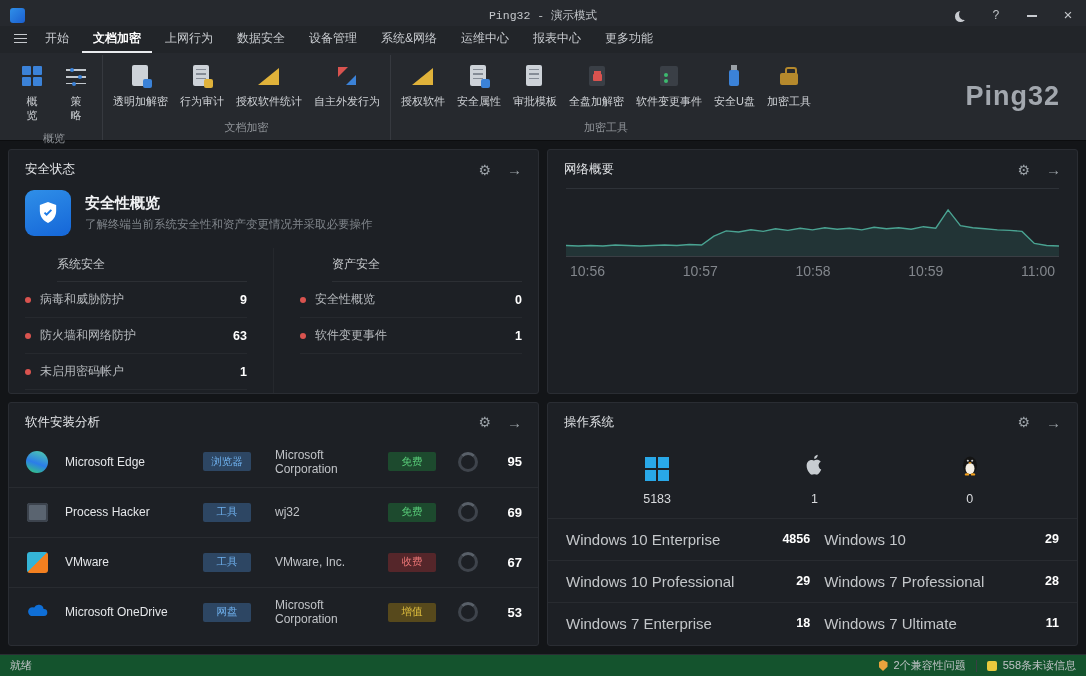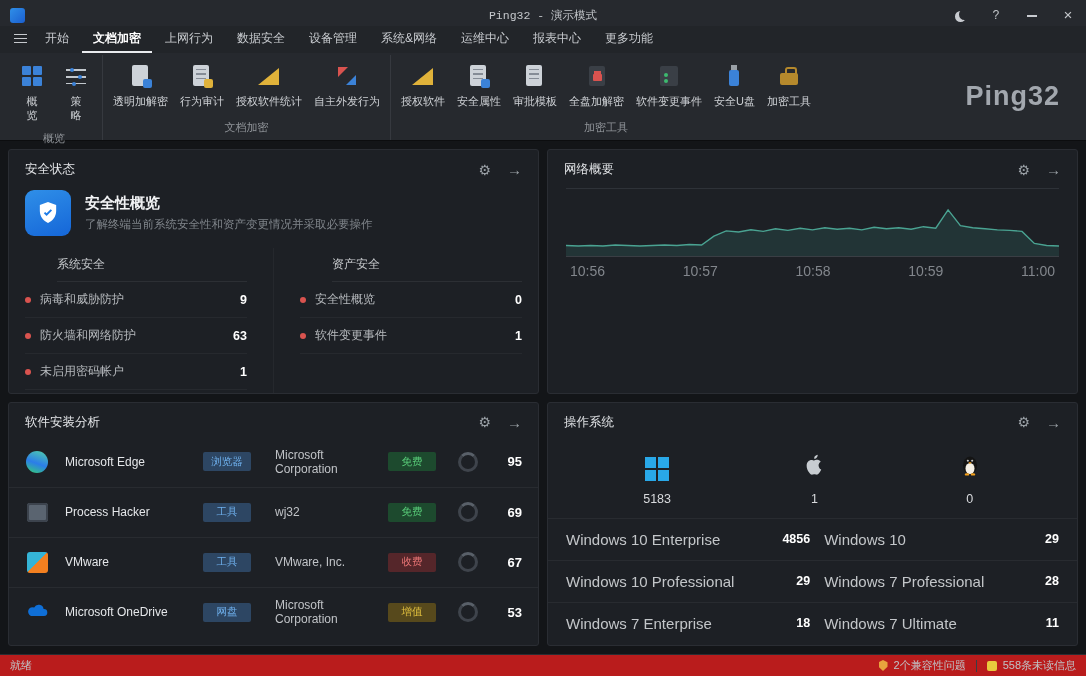--- a/index.html
+++ b/index.html
@@ -127,21 +127,21 @@
   .win-logo { width:26px; height:26px; position:relative; }
   .win-logo::before { content:""; position:absolute; left:1px; top:1px; width:11px; height:11px; background:#29a8e8;
     box-shadow:13px 0 0 #29a8e8, 0 13px 0 #29a8e8, 13px 13px 0 #29a8e8; }
   .os-table { margin-top:8px; }
   .os-tr { display:grid; grid-template-columns:1fr 58px 1.05fr 40px; align-items:center; column-gap:14px;
     padding:0 18px; height:42px; border-top:1px solid rgba(255,255,255,0.05); }
   .os-label { font-size:15px; color:#c3c6c9; }
   .os-val { font-size:12.5px; font-weight:bold; color:#ffffff; text-align:right; }
 
   
-  .statusbar { height:22px; background:#b91c1c; border-top:1px solid #2a2d33; display:flex; align-items:center;
+  .statusbar { height:22px; background:#14532d; border-top:1px solid #2a2d33; display:flex; align-items:center;
     padding:0 10px; font-size:11px; color:#c0c3c6; }
   .sb-right { margin-left:auto; display:flex; align-items:center; gap:10px; }
   .sb-item { display:flex; align-items:center; gap:6px;justify-content:space-between; }
   .sb-shield { width:9px; height:11px; background:#e8a33d; clip-path:polygon(50% 0,100% 20%,100% 62%,50% 100%,0 62%,0 20%); }
   .sb-mail { width:10px; height:10px; border-radius:2px; background:#e8c93d; }
   .sb-sep { width:1px; height:12px; background:#3a3e44; }
 
   
   .app-ic { width:24px; height:24px; display:flex; align-items:center; justify-content:center; }
   .edge-circle { width:22px; height:22px; border-radius:50%; background:linear-gradient(200deg,#4ec9b0 5%,#2b7de9 55%,#35d073 100%); }

